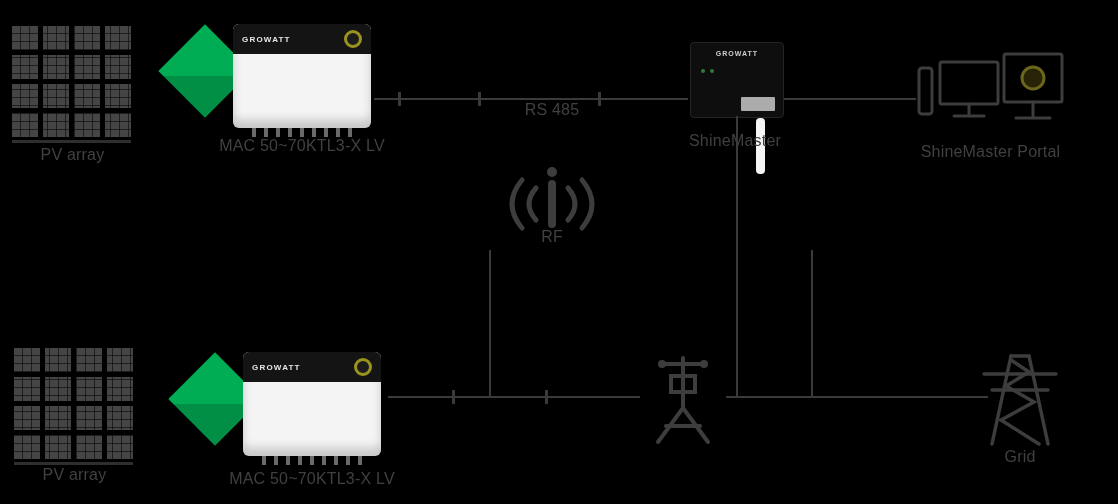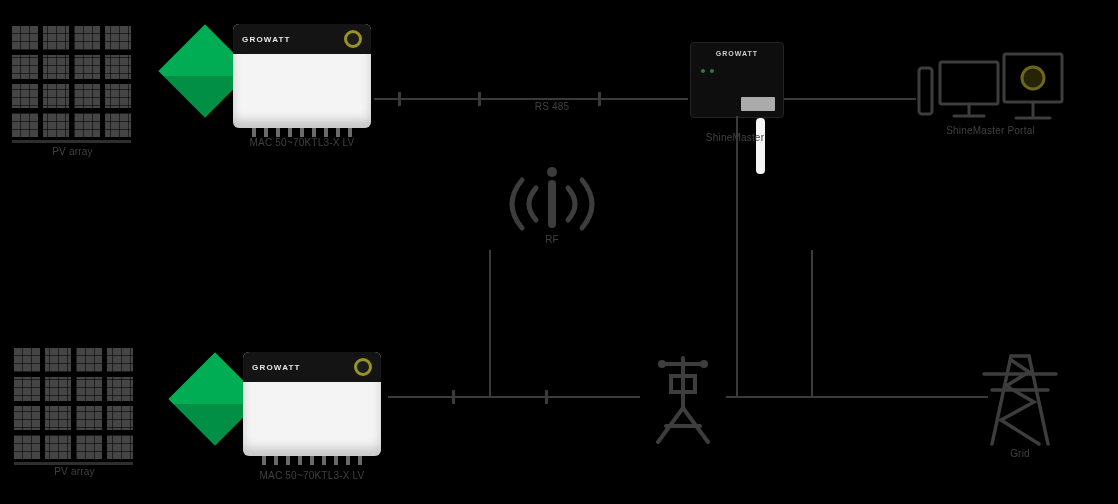--- a/index.html
+++ b/index.html
@@ -1,21 +1,21 @@
 <!DOCTYPE html>
 <html><head>
 <meta charset="utf-8">
 <style>
   html,body { margin:0; padding:0; background:#000; }
   .canvas {
     position:relative; width:1118px; height:504px; background:#000000;
     overflow:hidden; font-family:"Liberation Sans", sans-serif;
   }
   .label {
-    position:absolute; color:#404040; font-size:10px; line-height:1.15;
+    position:absolute; color:#404040; font-size:16px; line-height:1.15;
     text-align:center; letter-spacing:.2px;
   }
   .line { position:absolute; background:#3a3a3a; }
   .tick { position:absolute; width:3px; height:14px; background:#3a3a3a; }
 
   
   .pv { position:absolute; width:119px; }
   .pv-grid {
     width:119px; height:111px; background-color:#454545;
     background-image:
@@ -115,33 +115,33 @@
       <rect x="3" y="20" width="13" height="46" rx="3"></rect>
       <rect x="24" y="14" width="58" height="42" rx="2"></rect>
       <line x1="53" y1="56" x2="53" y2="66"></line>
       <line x1="38" y1="68" x2="68" y2="68"></line>
       <rect x="88" y="6" width="58" height="48" rx="2"></rect>
       <line x1="117" y1="54" x2="117" y2="68"></line>
       <line x1="100" y1="70" x2="134" y2="70"></line>
     </g>
     <circle cx="117" cy="30" r="11" fill="#262307" stroke="#6b661c" stroke-width="3"></circle>
   </svg>
-  <div class="label" style="left:908px; top:125px; width:165px;">ShineMaster Portal</div>
+  <div class="label" style="left:908px; top:143px; width:165px;">ShineMaster Portal</div>
 
   <svg class="svg-icon" style="left:482px; top:158px;" width="140" height="86" viewBox="0 0 140 86">
     <circle cx="70" cy="14" r="5" fill="#3d3d3d"></circle>
     <rect x="66" y="22" width="8" height="48" rx="4" fill="#3d3d3d"></rect>
     <g stroke="#3d3d3d" stroke-width="5" fill="none" stroke-linecap="round">
       <path d="M54 30 Q40 46 54 62"></path>
       <path d="M40 22 Q20 46 40 70"></path>
       <path d="M86 30 Q100 46 86 62"></path>
       <path d="M100 22 Q120 46 100 70"></path>
     </g>
   </svg>
-  <div class="label" style="left:522px; top:234px; width:60px;">RF</div>
+  <div class="label" style="left:522px; top:228px; width:60px;">RF</div>
 
   <div class="line" style="left:489px; top:250px; width:2px; height:148px;"></div>
   <div class="line" style="left:736px; top:116px; width:2px; height:282px;"></div>
   <div class="line" style="left:811px; top:250px; width:2px; height:148px;"></div>
 
   <div class="pv" style="left:14px; top:348px;">
     <div class="pv-grid"></div>
     <div class="pv-base"></div>
   </div>
   <div class="label" style="left:12px; top:466px; width:125px;">PV array</div>

